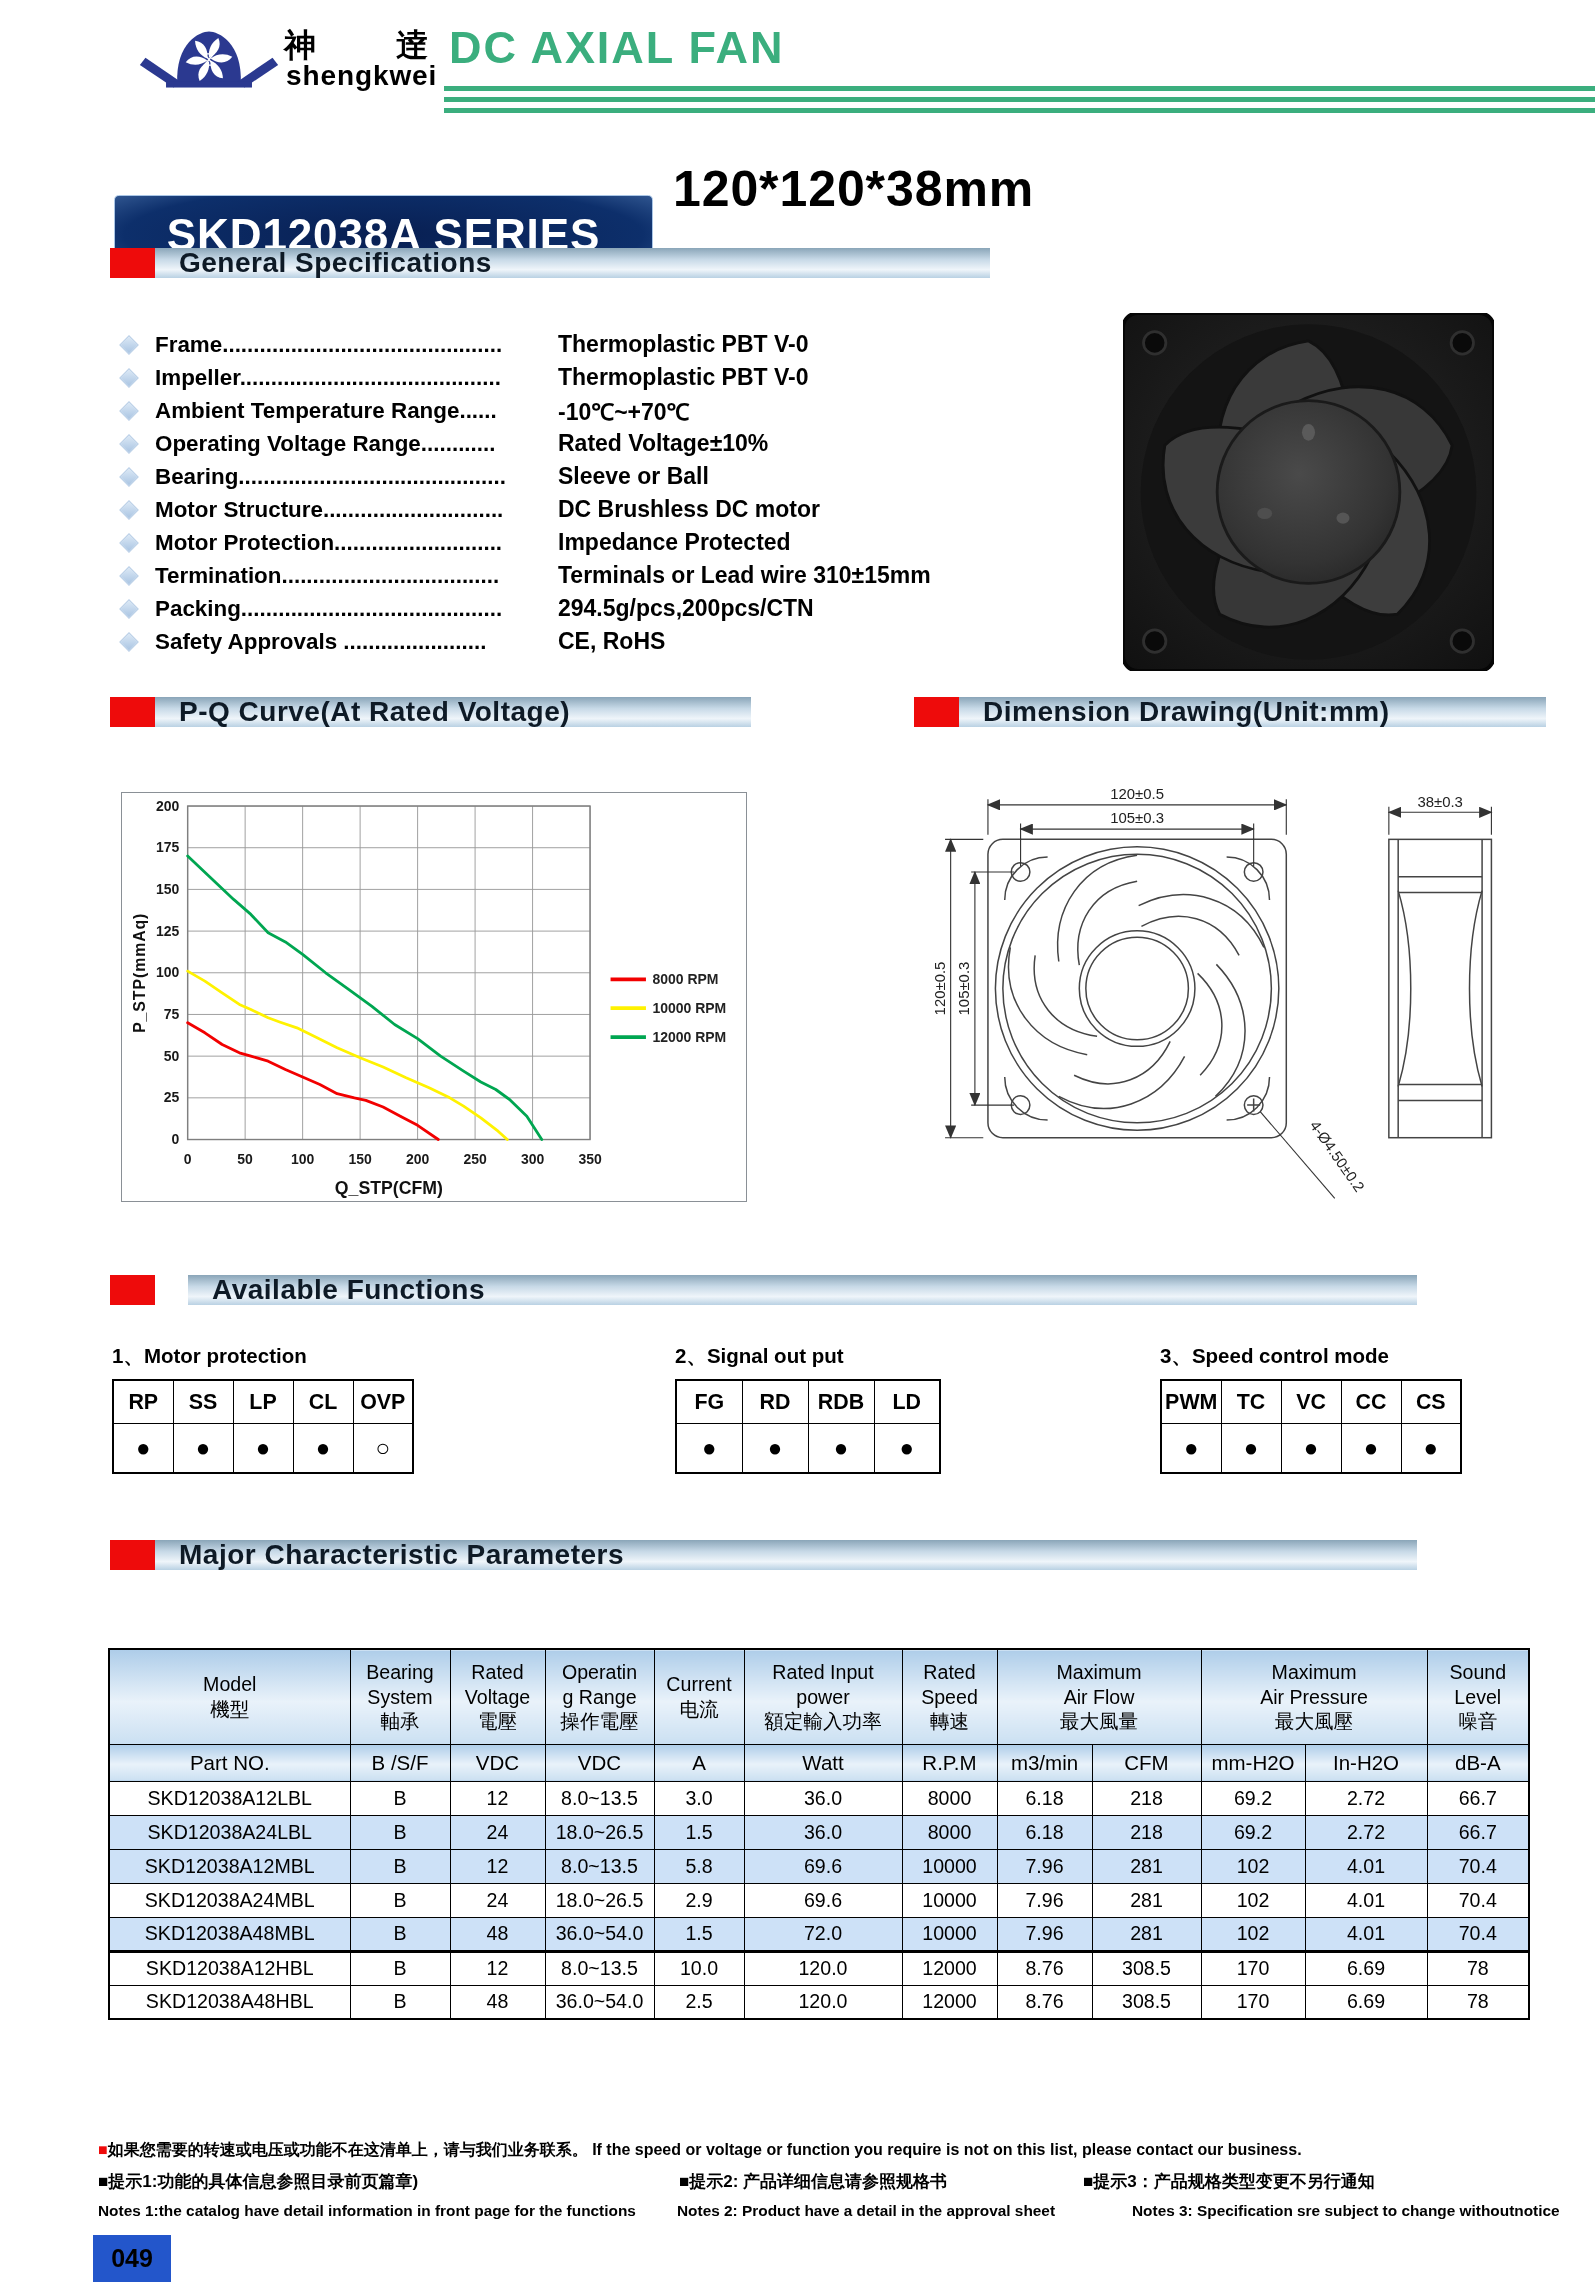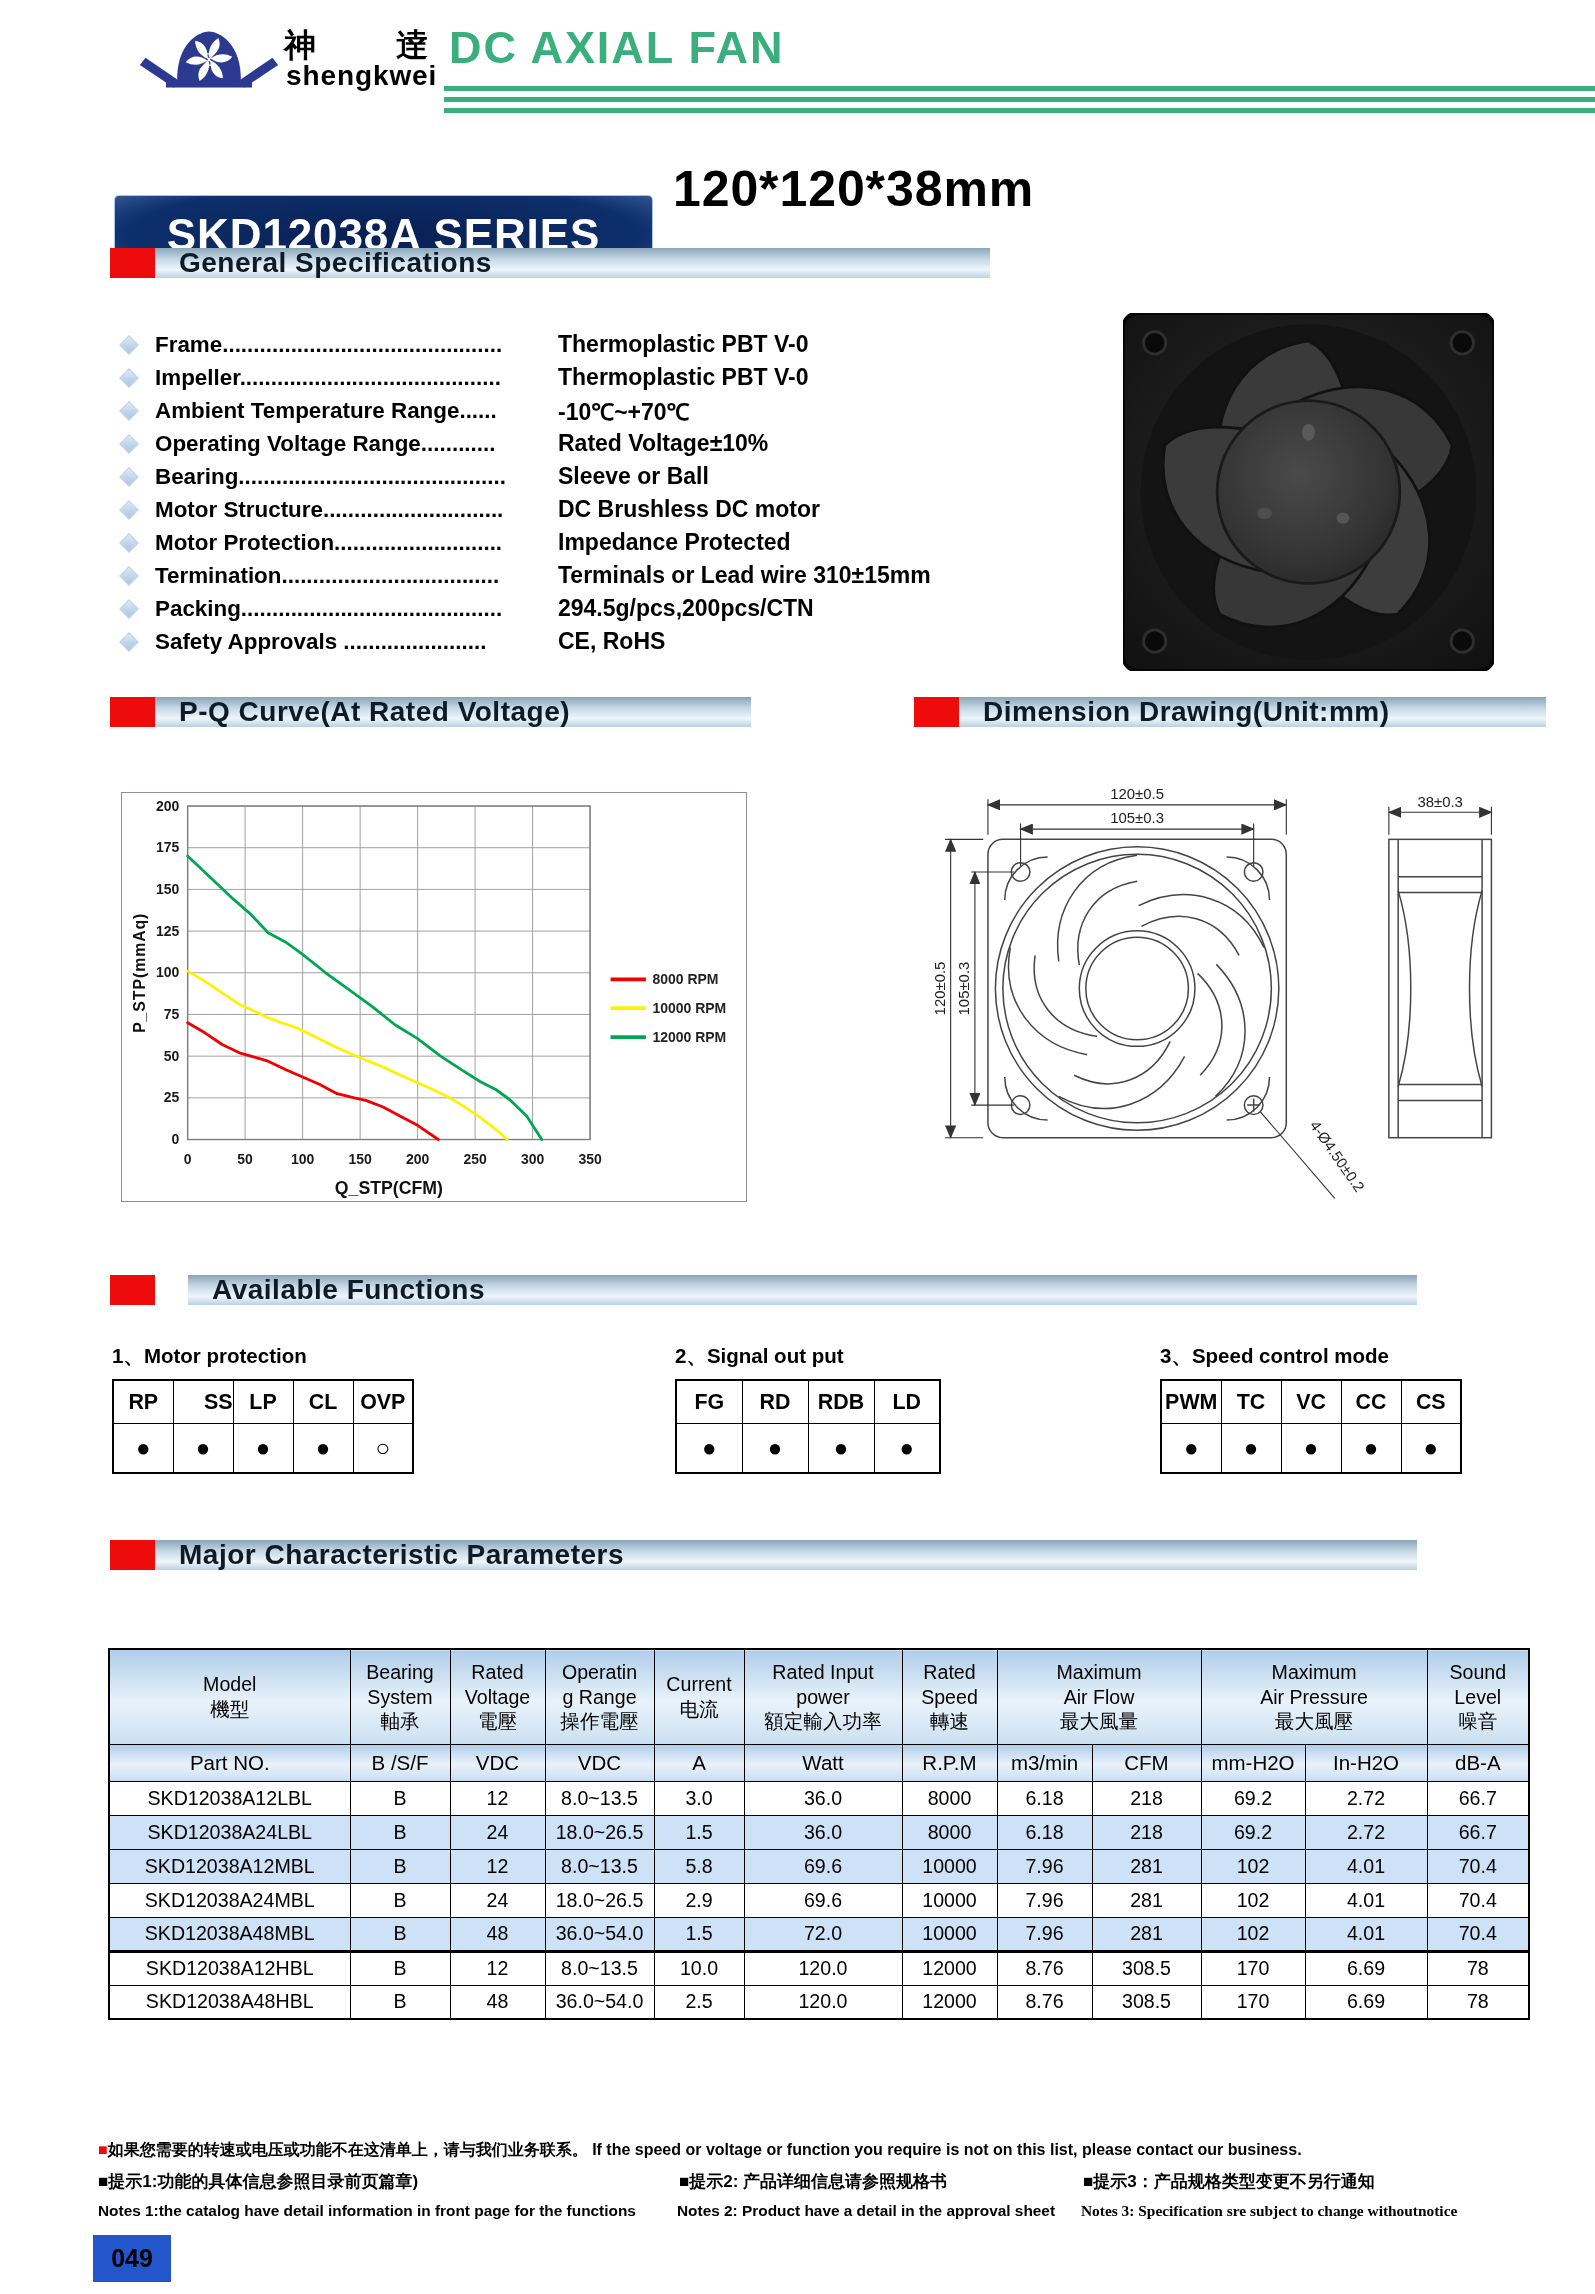--- a/index.html
+++ b/index.html
@@ -375,21 +375,21 @@
   <div class="sq"></div>
   <div class="bar">Available Functions</div>
 </div>
 <div id="func-groups">
     <div class="func-group" style="left: 112px; top: 1342px;">
       <div class="func-title">1、Motor protection</div>
       <table class="func-table">
         <thead>
           <tr>
             <th style="width: 60px;">RP</th>
-            <th style="width: 60px; text-align: right;">SS</th>
+            <th style="width: 60px;">SS</th>
             <th style="width: 60px;">LP</th>
             <th style="width: 60px;">CL</th>
             <th style="width: 60px;">OVP</th>
           </tr>
         </thead>
         <tbody>
           <tr>
             <td>●</td>
             <td>●</td>
             <td>●</td>
@@ -634,17 +634,17 @@
 
 <div class="foot" id="foot1">
   <span class="rsq">■</span><span>如果您需要的转速或电压或功能不在这清单上，请与我们业务联系。</span>
   <span>If the speed or voltage or function you require is not on this list, please contact our business.</span>
 </div>
 <div class="foot foot-cn" style="left:98px;">■提示1:功能的具体信息参照目录前页篇章)</div>
 <div class="foot foot-cn" style="left:679px;">■提示2: 产品详细信息请参照规格书</div>
 <div class="foot foot-cn" style="left:1083px;">■提示3：产品规格类型变更不另行通知</div>
 <div class="foot foot-en" style="left:98px;">Notes 1:the catalog have detail information in front page for the functions</div>
 <div class="foot foot-en" style="left:677px;">Notes 2: Product have a  detail in the approval sheet</div>
-<div class="foot foot-en" style="left:1081px;font-family:Liberation Serif, serif;">Notes 3: Specification sre subject to change withoutnotice</div>
+<div class="foot foot-en" style="left:1132px;">Notes 3: Specification sre subject to change withoutnotice</div>
 <div class="abs" id="page-badge">
   <span>049</span>
 </div>
 
 
 </body></html>

